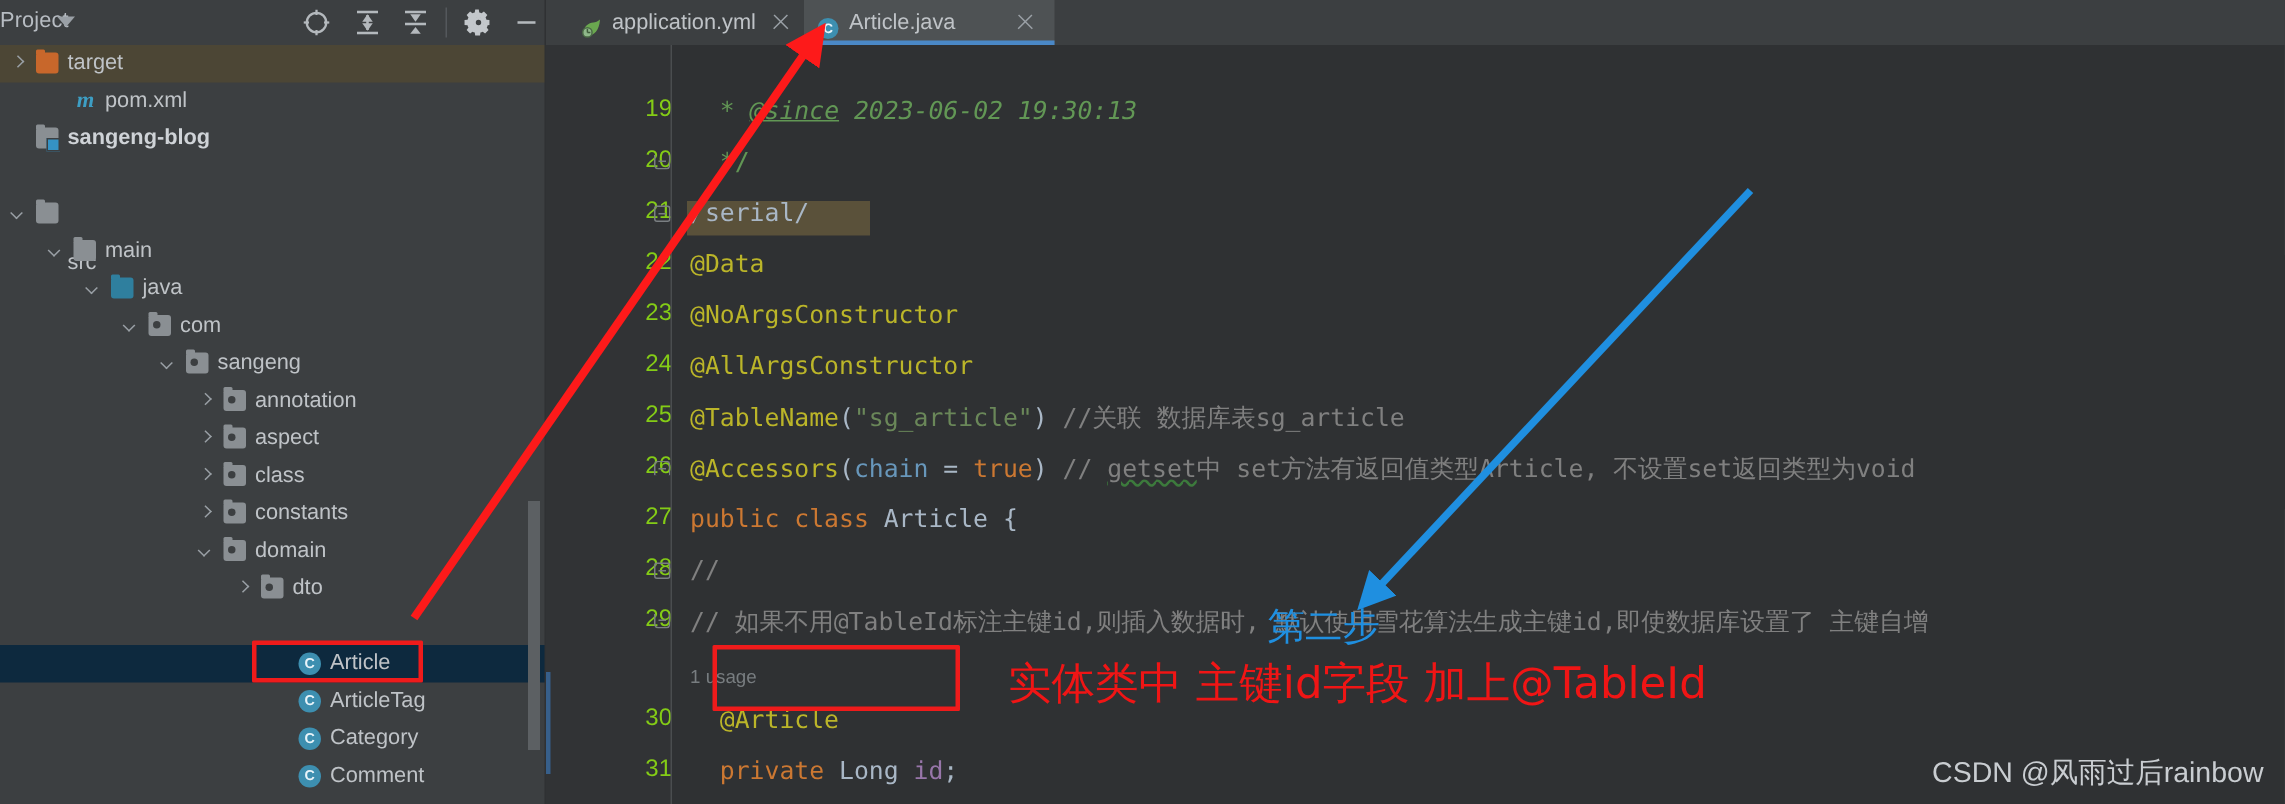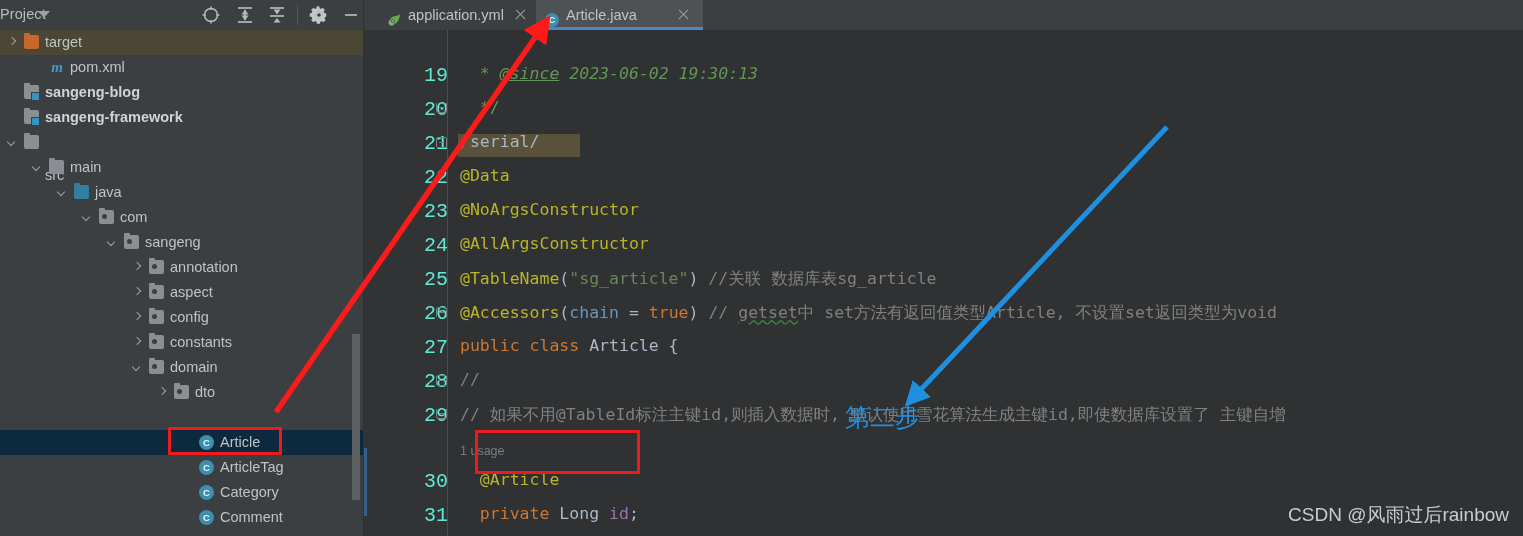--- a/index.html
+++ b/index.html
@@ -48,22 +48,22 @@
   .tclose:before{transform:rotate(45deg);}
   .tclose:after{transform:rotate(-45deg);}
   #tab-underline{position:absolute;left:536px;top:27px;width:167px;height:3px;background:#4a88c7;}
   .leafico{position:absolute;top:8px;width:15px;height:15px;}
 
   
   #editor{position:absolute;left:364px;top:30px;width:1159px;height:506px;background:#2f3133;overflow:hidden;}
   #gutter{position:absolute;left:0;top:0;width:84px;height:506px;background:#313335;}
   #gutter-edge{position:absolute;left:83px;top:0;width:1px;height:506px;background:#4a4d4f;}
   #gutter-mark{position:absolute;left:0;top:418px;width:3px;height:68px;background:#375f8a;}
-  .lnum{position:absolute;right:0;width:76px;text-align:right;font-size:20px;color:#5eead4;
-        font-family:Liberation Mono, monospace;}
+  .lnum{position:absolute;right:0;width:76px;text-align:right;font-size:16px;color:#84cc16;
+        font-family:Liberation Sans, sans-serif;}
   .fold{position:absolute;left:72px;width:13px;height:13px;}
   .fold i{position:absolute;left:0;top:0;width:11px;height:11px;border:1px solid #7a7f82;box-sizing:border-box;}
   .fold i:after{content:"";position:absolute;left:2px;top:4px;width:5px;height:1px;background:#7a7f82;}
   .fold.top i{border-radius:3px 3px 0 0;border-bottom:none;height:10px;}
   .fold.bot i{border-radius:0 0 3px 3px;border-top:none;height:10px;}
   .fold.sq i{border-radius:2px;}
 
   .cline{position:absolute;left:96px;white-space:pre;font-size:16.5px;
          font-family:"DejaVu Sans Mono","Liberation Mono",monospace;}
   .k-ann{color:#bbb529;}
@@ -157,26 +157,20 @@
         <div class="row" style="top: 25px; position: absolute; left: 0px; right: 0px;">
           <span class="mico" style="left: 49px;">m</span>
           <span class="label" style="left: 70px;">pom.xml</span>
         </div>
         <div class="row" style="top: 50px; position: absolute; left: 0px; right: 0px;">
           <span class="fico folder" style="left: 24px; background: rgb(138, 143, 147);">
             <i class="modbadge"></i>
           </span>
           <span class="label bold" style="left: 45px;">sangeng-blog</span>
         </div>
-        <div class="row" style="top: 75px; position: absolute; left: 0px; right: 0px;">
-          <span class="fico folder" style="left: 24px; background: rgb(138, 143, 147);">
-            <i class="modbadge"></i>
-          </span>
-          <span class="label bold" style="left: 45px;">sangeng-framework</span>
-        </div>
         <div class="row" style="top: 100px; position: absolute; left: 0px; right: 0px;">
           <span class="arrow down" style="left: 8px;"></span>
           <span class="fico folder" style="left: 24px; background: rgb(138, 143, 147);"></span>
           <span class="label" style="left: 45px; margin-top: 33px;">src</span>
         </div>
         <div class="row" style="top: 125px; position: absolute; left: 0px; right: 0px;">
           <span class="arrow down" style="left: 33px;"></span>
           <span class="fico folder" style="left: 49px; background: rgb(138, 143, 147);"></span>
           <span class="label" style="left: 70px;">main</span>
         </div>
@@ -211,21 +205,21 @@
           <span class="fico folder" style="left: 149px; background: rgb(138, 143, 147);">
             <i class="fdot"></i>
           </span>
           <span class="label" style="left: 170px;">aspect</span>
         </div>
         <div class="row" style="top: 275px; position: absolute; left: 0px; right: 0px;">
           <span class="arrow right" style="left: 133px;"></span>
           <span class="fico folder" style="left: 149px; background: rgb(138, 143, 147);">
             <i class="fdot"></i>
           </span>
-          <span class="label" style="left: 170px;">config</span>
+          <span class="label" style="left: 170px;">class</span>
         </div>
         <div class="row" style="top: 300px; position: absolute; left: 0px; right: 0px;">
           <span class="arrow right" style="left: 133px;"></span>
           <span class="fico folder" style="left: 149px; background: rgb(138, 143, 147);">
             <i class="fdot"></i>
           </span>
           <span class="label" style="left: 170px;">constants</span>
         </div>
         <div class="row" style="top: 325px; position: absolute; left: 0px; right: 0px;">
           <span class="arrow down" style="left: 133px;"></span>
@@ -354,15 +348,16 @@
       </marker>
       <marker id="bluehead" markerWidth="5" markerHeight="5" refX="2.6" refY="2.5" orient="auto">
         <polygon points="0,0 5,2.5 0,5" fill="#1f8fe0"></polygon>
       </marker>
     </defs>
     <line x1="276" y1="412" x2="543" y2="26" stroke="#fd1a1a" stroke-width="5.5" marker-end="url(#redhead)"></line>
     <line x1="1167" y1="127" x2="913" y2="398" stroke="#1f8fe0" stroke-width="5" marker-end="url(#bluehead)"></line>
   </svg>
 
   <div class="anno-blue-text" style="left:845px;top:401px">第二步</div>
+  <div class="anno-red-text" style="left:672px;top:436px">实体类中 主键id字段 加上@TableId</div>
 
   <div id="watermark">CSDN @风雨过后rainbow</div>
 </div>
 
 </body></html>

